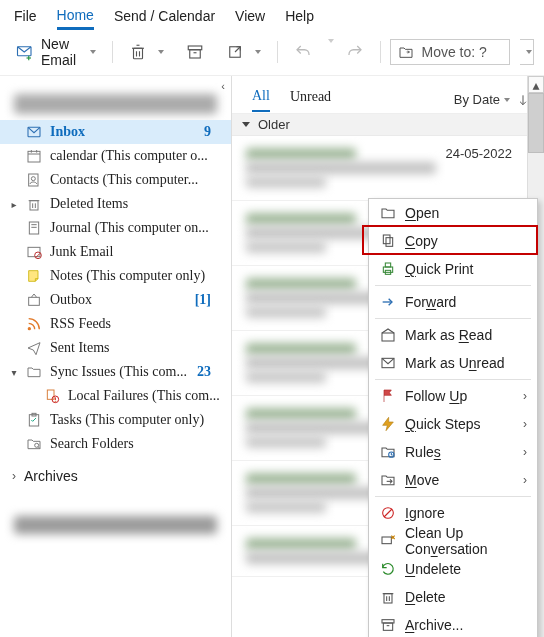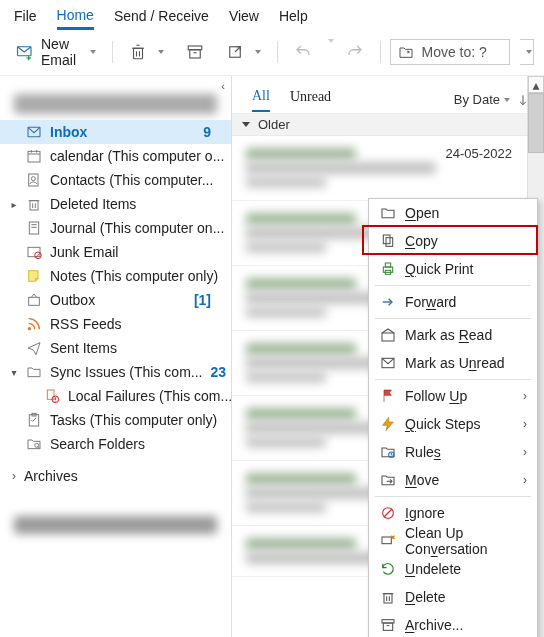--- a/index.html
+++ b/index.html
@@ -72,21 +72,21 @@
     position:absolute; top:4px; right:6px;
     font-size:11px; color:#555;
   }
   .account-blur {
     height:20px;
     margin: 18px 14px 6px 14px;
     filter: blur(5px);
     background: #aaa;
     border-radius:3px;
   }
-  .folders { list-style:none; padding:0; margin:0; }
+  .folders { list-style:none; padding:0; margin:0;font-family:Liberation Serif, serif; }
   .folders li {
     display:flex; align-items:center;
     gap:8px;
     padding: 5px 10px 5px 26px;
     height: 24px;
     position:relative;
     white-space:nowrap;
     overflow:hidden;
     text-overflow:ellipsis;
   }
@@ -190,21 +190,21 @@
     z-index: 30;
     pointer-events:none;
   }
 </style>
 </head>
 <body>
 
 <div class="menubar">
   <span class="mi">File</span>
   <span class="mi active">Home</span>
-  <span class="mi">Send / Receive</span>
+  <span class="mi">Send / Calendar</span>
   <span class="mi">View</span>
   <span class="mi">Help</span>
 </div>
 
 <div class="toolbar">
   <span class="tb-btn">
     <span class="tb-icon">
       <svg viewBox="0 0 24 24" width="18" height="18" fill="none" stroke="#2d6fb3" stroke-width="1.5">
         <rect x="2" y="5" width="18" height="12" rx="1"></rect>
         <polyline points="2,5 11,12 20,5"></polyline>

